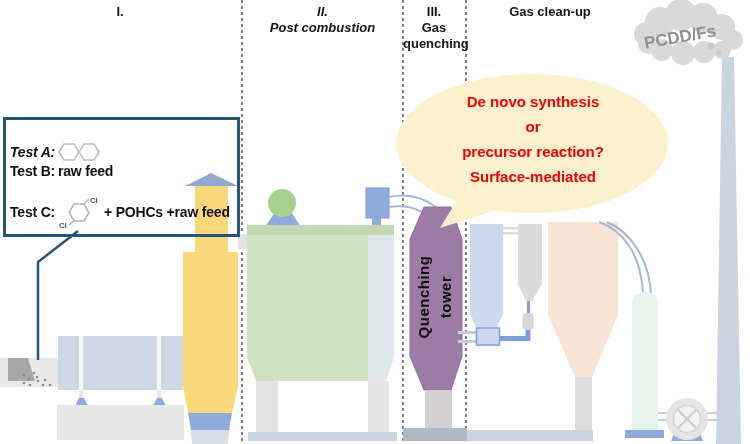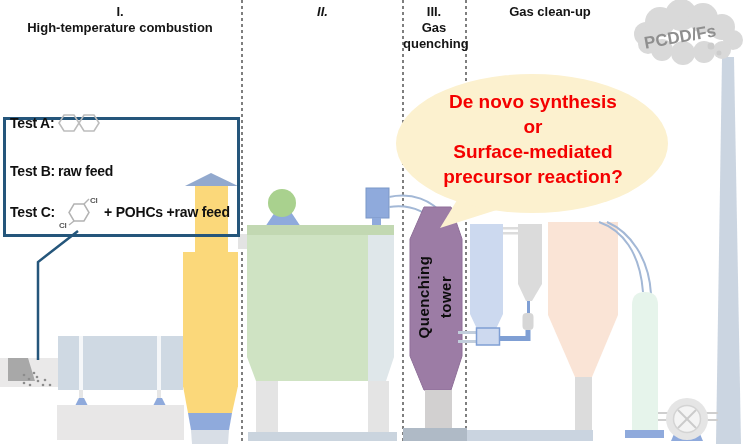--- a/index.html
+++ b/index.html
@@ -8,38 +8,38 @@
   .abs{position:absolute;}
   .dash{width:2px;top:0;height:441px;z-index:1;
         background:repeating-linear-gradient(to bottom,#7f7f7f 0 3px,transparent 3px 6px);}
   .hdr{z-index:10;text-align:center;color:#141414;font-weight:bold;font-size:13px;line-height:16px;}
   .hdr .num{display:block;}
   .testbox{left:3px;top:117px;width:231px;height:114px;border:3px solid #25567B;z-index:30;background:transparent;}
   .trow{z-index:31;display:flex;align-items:center;font-weight:bold;font-size:14px;color:#101010;letter-spacing:-0.2px;white-space:nowrap;}
   .trow .lbl{margin-right:3px;}
   .bubble{left:396px;top:74px;width:272px;height:139px;border-radius:50%;background:#FCF1CF;z-index:40;}
   .bubtxt{left:400px;top:89px;width:266px;z-index:42;text-align:center;color:#F40000;
-          font-weight:bold;font-size:19px;line-height:25px;}
+          font-weight:bold;font-size:15px;line-height:25px;}
   .towertxt{left:366px;top:274px;width:140px;height:46px;z-index:10;transform:rotate(-90deg);
             text-align:center;font-weight:bold;font-size:15px;line-height:22px;color:#0d0d0d;letter-spacing:.5px;}
   svg{display:block;}
 </style>
 </head>
 <body>
 
 <div class="abs dash" style="left:241px;"></div>
 <div class="abs dash" style="left:402px;"></div>
 <div class="abs dash" style="left:465px;"></div>
 
 <div class="abs hdr" style="left:0;top:4px;width:240px;">
   <span class="num">I.</span>
-  <span>High-temperature combustion</span>
 </div>
 <div class="abs hdr" style="left:243px;top:4px;width:159px;font-style:italic;">
   <span class="num">II.</span>
+  <span>Post combustion</span>
 </div>
 <div class="abs hdr" style="left:403px;top:4px;width:62px;">
   <span class="num">III.</span>
   <span>Gas quenching</span>
 </div>
 <div class="abs hdr" style="left:467px;top:4px;width:166px;">
   <span>Gas clean-up</span>
 </div>
 
 <svg class="abs" style="left:0;top:0;z-index:2;" width="750" height="444" viewBox="0 0 750 444">
@@ -165,21 +165,21 @@
       <circle cx="662" cy="50" r="11"></circle>
         <circle cx="648" cy="44" r="10"></circle>
     </g>
     <circle cx="711" cy="46" r="3.5" fill="#CCCCCC"></circle>
     <circle cx="719" cy="53" r="2.5" fill="#CCCCCC"></circle>
     <text x="643" y="41" transform="rotate(-10 688 32)" font-size="17" font-weight="bold" fill="#8F8F8F">PCDD/Fs</text>
   </g>
 </svg>
 
 <div class="abs testbox"></div>
-<div class="abs trow" style="left:10px;top:111px;">
+<div class="abs trow" style="left:10px;top:140px;font-style:italic;">
   <span class="lbl">Test A:</span>
   <svg width="44" height="24" viewBox="0 0 44 24">
     <polygon points="6,4 16,4 21,12 16,20 6,20 1,12" fill="none" stroke="#BDBDBD" stroke-width="1.6"></polygon>
     <polygon points="26,4 36,4 41,12 36,20 26,20 21,12" fill="none" stroke="#BDBDBD" stroke-width="1.6"></polygon>
   </svg>
 </div>
 <div class="abs trow" style="left:10px;top:163px;">
   <span class="lbl">Test B:</span>
   <span>raw feed</span>
 </div>
@@ -200,15 +200,15 @@
   <span style="display:block">tower</span>
 </div>
 
 <svg class="abs" style="left:420px;top:180px;z-index:40;" width="100" height="60" viewBox="420 180 100 60">
   <polygon points="440,228 462,192 506,207" fill="#FCF1CF"></polygon>
 </svg>
 <div class="abs bubble"></div>
 <div class="abs bubtxt">
   <div>De novo synthesis</div>
   <div>or</div>
+  <div>precursor reaction?</div>
   <div>Surface-mediated</div>
-  <div>precursor reaction?</div>
 </div>
 
 </body></html>

